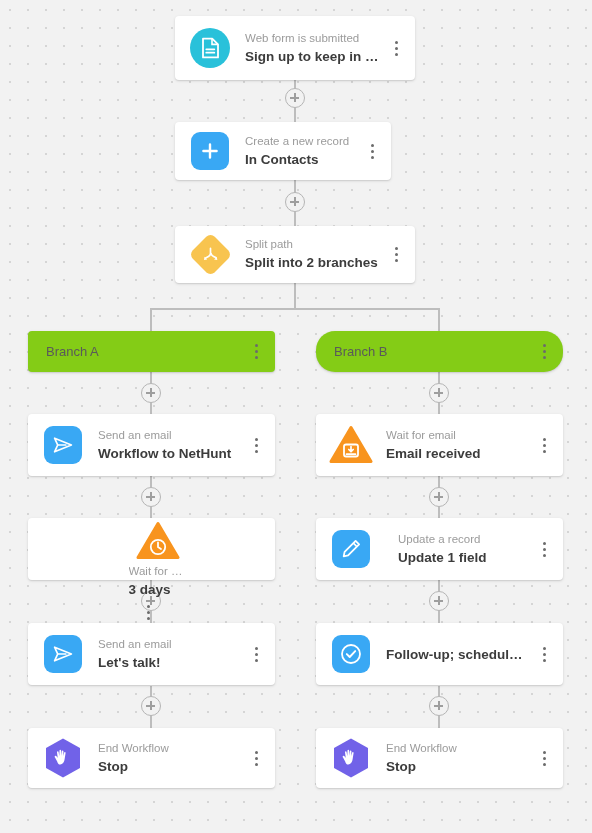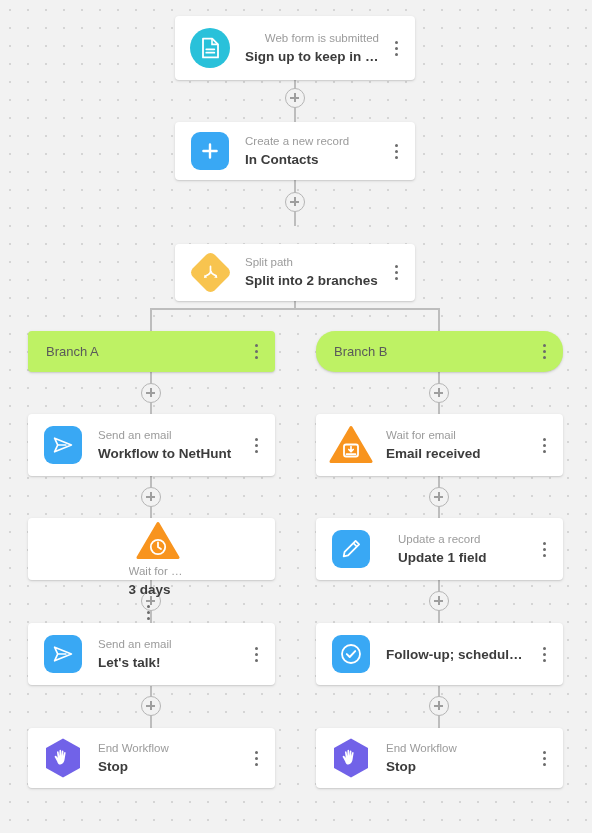--- a/index.html
+++ b/index.html
@@ -55,21 +55,21 @@
     margin-top:2px;white-space:nowrap;overflow:hidden;text-overflow:ellipsis;
   }
   .kebab{
     width:26px;flex:0 0 26px;height:100%;display:flex;flex-direction:column;
     align-items:center;justify-content:center;gap:3px;margin-right:6px;cursor:pointer;
   }
   .kebab i{display:block;width:3px;height:3px;border-radius:50%;background:#6b6b6b;}
 
   
   .branch-card{
-    position:absolute;background:#bef264;border-radius:4px;
+    position:absolute;background:#84cc16;border-radius:4px;
     box-shadow:0 1px 3px rgba(0,0,0,.13),0 1px 1px rgba(0,0,0,.06);
     display:flex;align-items:center;box-sizing:border-box;z-index:5;cursor:pointer;
   }
   .branch-label{
     flex:1 1 auto;margin-left:18px;font-size:13px;color:#5a5a5a;
     white-space:nowrap;overflow:hidden;text-overflow:ellipsis;
   }
 
   
   .sh-circle{width:40px;height:40px;border-radius:50%;display:flex;align-items:center;justify-content:center;}
@@ -108,61 +108,61 @@
 <div class="plus" style="left:141px;top:383px;"></div>
 <div class="plus" style="left:141px;top:487px;"></div>
 <div class="plus" style="left:141px;top:591px;"></div>
 <div class="plus" style="left:141px;top:696px;"></div>
 
 <div class="plus" style="left:429px;top:383px;"></div>
 <div class="plus" style="left:429px;top:487px;"></div>
 <div class="plus" style="left:429px;top:591px;"></div>
 <div class="plus" style="left:429px;top:696px;"></div>
 
-<div class="card" style="left:175px;top:16px;width:240px;height:64px;text-align:right;">
+<div class="card" style="left:175px;top:16px;width:240px;height:64px;">
   <div class="ico-wrap">
     <div class="sh-circle" style="background:#29c1da;">
       <svg width="20" height="22" viewBox="0 0 20 22" fill="none">
         <path d="M3 1.6h9.2L18 7.3V20.4H3z" fill="none" stroke="#fff" stroke-width="1.8" stroke-linejoin="round"></path>
         <path d="M12 1.8v5.6h5.6" fill="none" stroke="#fff" stroke-width="1.6"></path>
         <path d="M6.3 12.3h8M6.3 15.7h8" stroke="#fff" stroke-width="1.8" stroke-linecap="round"></path>
       </svg>
     </div>
   </div>
   <div class="txt">
     <div class="sub">Web form is submitted</div>
     <div class="ttl">Sign up to keep in tou…</div>
   </div>
   <div class="kebab">
       <i></i>
       <i></i>
       <i></i>
     </div>
 </div>
 
-<div class="card" style="left:175px;top:122px;width:240px;height:58px;">
+<div class="card" style="left:175px;top:122px;width:216px;height:58px;">
   <div class="ico-wrap">
     <div class="sh-rsq" style="background:#39a8f4;">
       <svg width="20" height="20" viewBox="0 0 20 20">
         <path d="M10 3.4v13.2M3.4 10h13.2" stroke="#fff" stroke-width="2.4" stroke-linecap="round"></path>
       </svg>
     </div>
   </div>
   <div class="txt">
     <div class="sub">Create a new record</div>
     <div class="ttl">In Contacts</div>
   </div>
   <div class="kebab">
       <i></i>
       <i></i>
       <i></i>
     </div>
 </div>
 
-<div class="card" style="left:175px;top:226px;width:240px;height:57px;margin-top:18px;">
+<div class="card" style="left:175px;top:226px;width:240px;height:57px;">
   <div class="ico-wrap">
     <div class="sh-diamond" style="background:#f8c44f;">
       <svg width="20" height="20" viewBox="0 0 20 20" fill="none">
         <path d="M10 3.2v5.2c0 2-1.4 2.6-2.6 3.2l-2.2 1.1" stroke="#fff" stroke-width="1.7" stroke-linecap="round"></path>
         <path d="M10.6 8.4c.3 1.7 1.4 2.3 2.5 2.9l2.1 1.1" stroke="#fff" stroke-width="1.7" stroke-linecap="round"></path>
         <path d="M4 11.6l-.5 3.2 3.2-.6z" fill="#fff"></path>
         <path d="M16.3 11.6l.5 3.2-3.2-.6z" fill="#fff"></path>
       </svg>
     </div>
   </div>

